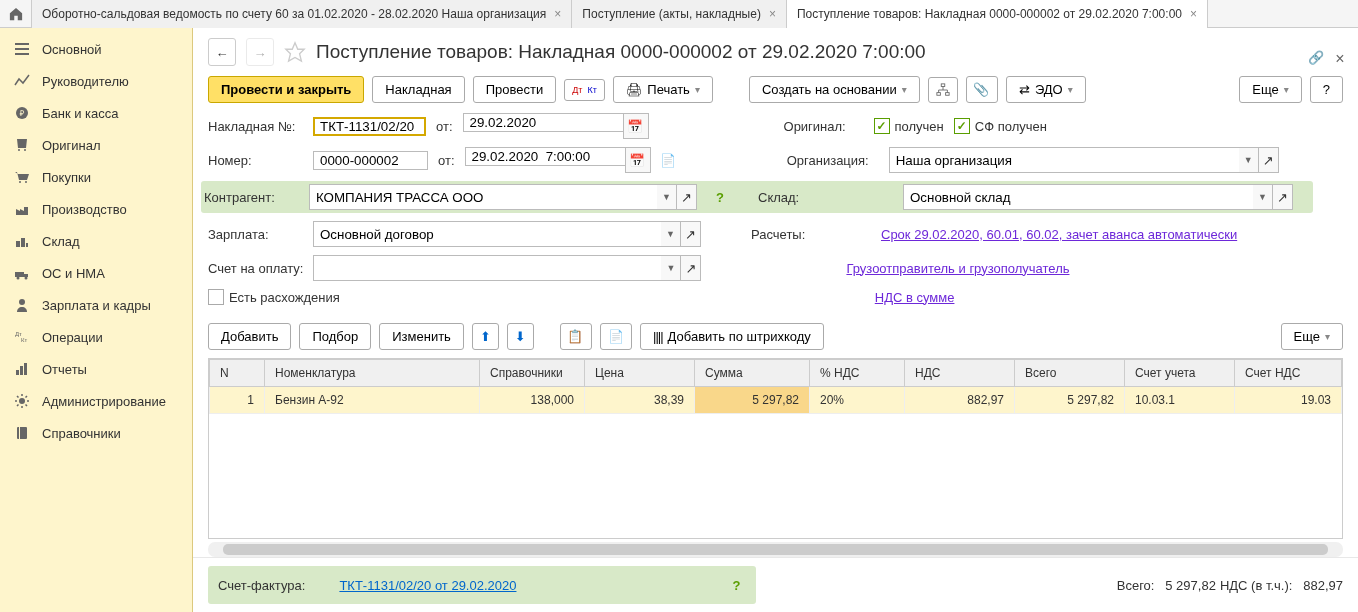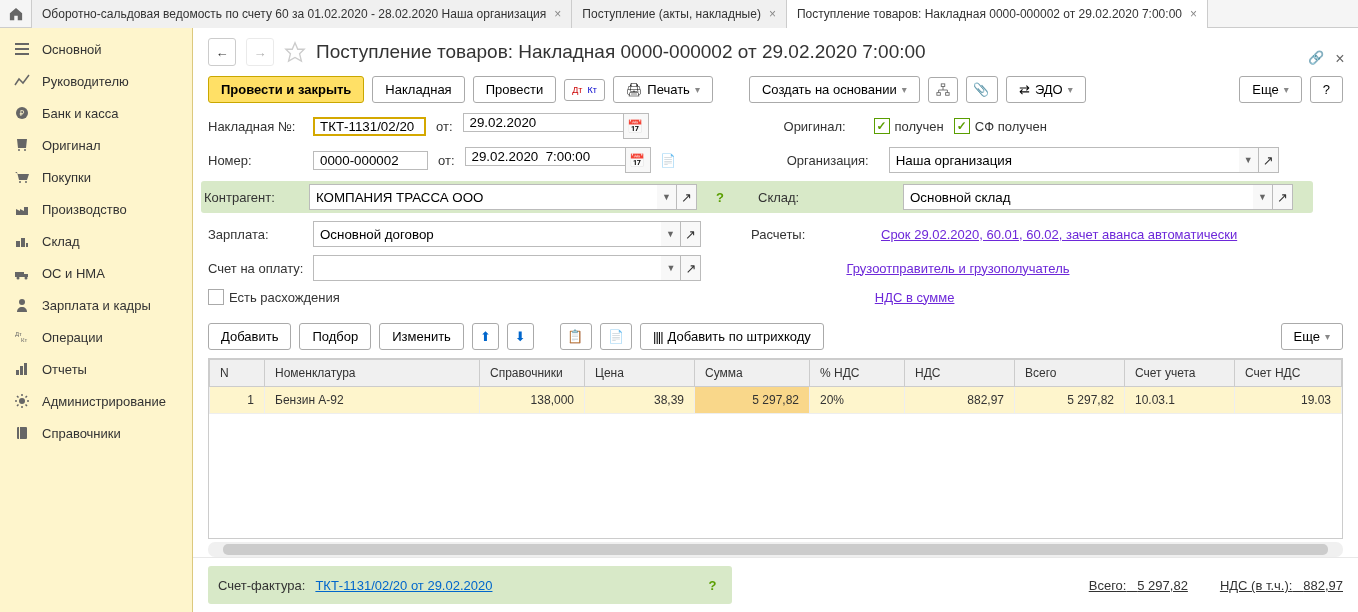--- a/index.html
+++ b/index.html
@@ -49,22 +49,22 @@
 table { border-collapse: collapse; width: 100%; }
 th { background: #f0f0f0; border: 1px solid #ccc; padding: 6px 10px; text-align: left; font-weight: normal; font-size: 12px; }
 td { border: 1px solid #eee; padding: 6px 10px; font-size: 12px; }
 tr.data-row { background: #fef5cc; }
 td.num { text-align: right; }
 td.selected { background: #f9d78a; }
 .scrollbar { height: 15px; background: #f0f0f0; margin: 3px 15px 0; border-radius: 7px; position: relative; }
 .scroll-thumb { position: absolute; left: 15px; right: 15px; top: 2px; bottom: 2px; background: #ccc; border-radius: 5px; }
 .footer { display: flex; align-items: center; padding: 8px 15px; border-top: 1px solid #e8e8e8; }
 .footer-highlight { background: #d8e9c8; padding: 6px 10px; display: flex; align-items: center; gap: 10px; border-radius: 3px; justify-content: flex-end; }
-.footer-link { color: #0066cc; text-decoration: underline; cursor: pointer; }
-.footer-totals { margin-left: auto; display: flex; gap: 32px; text-decoration: underline; }
+.footer-link { color: #0066cc; text-decoration: underline; cursor: pointer; margin-left: 24px; }
+.footer-totals { margin-left: auto; display: flex; gap: 4px; }
 .close-panel { width: 20px; text-align: center; cursor: pointer; font-size: 16px; color: #666; position: absolute; right: 8px; top: 50px; }
 .link-icon { width: 18px; cursor: pointer; position: absolute; right: 32px; top: 50px; }
 </style>
 </head>
 <body>
 
 <div class="tab-bar">
   <div class="tab-home">
     <svg viewBox="0 0 16 16" width="14" height="14" fill="#666">
         <path d="M8 1L1 7v8h5v-5h4v5h5V7z"></path>

